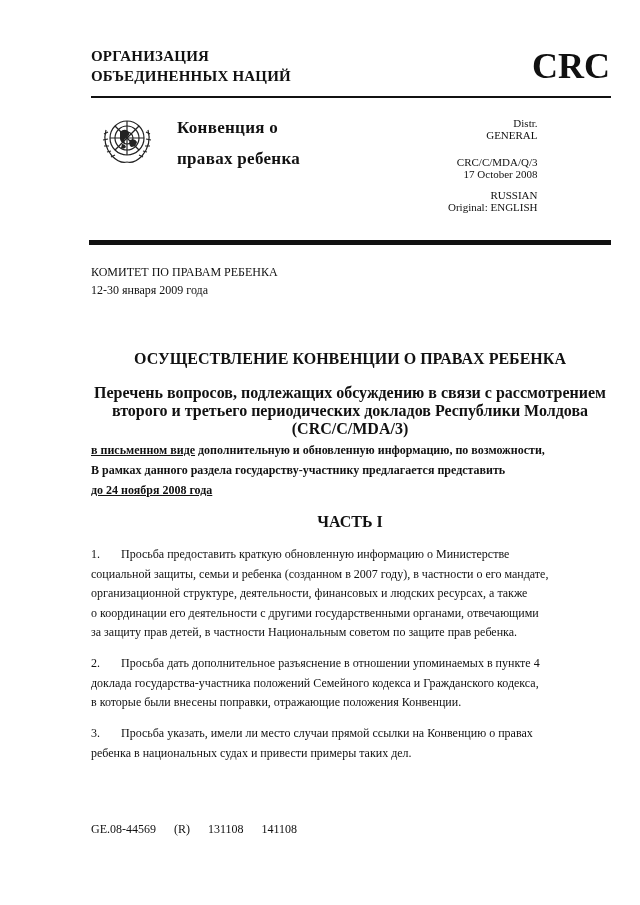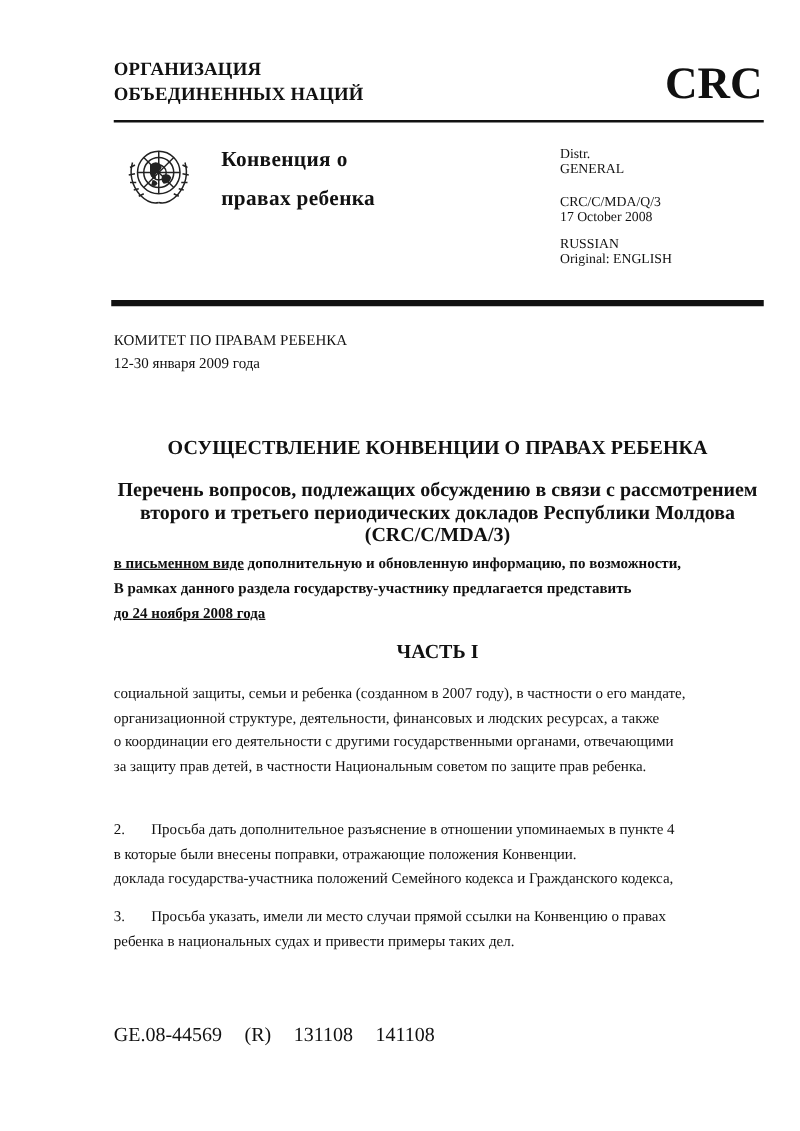--- a/index.html
+++ b/index.html
@@ -6,36 +6,36 @@
   body { width: 640px; height: 905px; position: relative; overflow: hidden;
          font-family: "Liberation Serif", serif; color: #111; }
   .abs { position: absolute; }
   .org { left: 91px; top: 46px; font-size: 15px; font-weight: bold; line-height: 20px; letter-spacing: 0.2px; }
   .sym { right: 30px; top: 46px; font-size: 36px; font-weight: bold; line-height: 40px; }
   .rule1 { left: 91px; top: 96px; width: 520px; height: 2px; background: #111; }
   .rule2 { left: 89px; top: 240px; width: 522px; height: 5px; background: #111; }
   .emblem { left: 96px; top: 110px; width: 62px; height: 62px; }
   .conv { left: 177px; top: 112px; font-size: 17px; font-weight: bold; line-height: 31px; letter-spacing: 0.3px; }
   .meta { left: 448px; top: 117px; font-size: 11px; line-height: 12px; }
-  .meta div { white-space: nowrap; }
+  .meta div { white-space: nowrap; text-align: right; }
   .meta .gap { height: 15px; }
   .meta .gap2 { height: 9px; }
   .committee { left: 91px; top: 263px; font-size: 12px; line-height: 18px; }
   .center-b { left: 60px; width: 580px; text-align: center; font-weight: bold; font-size: 16px; }
   .t1 { top: 351px; line-height: 16px; }
   .t2 { top: 384px; line-height: 18px; }
   .intro { left: 91px; top: 440px; width: 510px; font-size: 12px; font-weight: bold; line-height: 20px; }
   .intro u { text-decoration: underline; }
   .part { top: 514px; line-height: 16px; }
   .para { left: 91px; width: 510px; font-size: 12px; line-height: 19.5px; }
   .para .num { display: inline-block; width: 30px; }
   .p1 { top: 545px; }
   .p2 { top: 654px; }
   .p3 { top: 724px; }
-  .footer { left: 91px; top: 821px; font-size: 16px; line-height: 16px; word-spacing: 0; }
+  .footer { left: 91px; top: 821px; font-size: 12px; line-height: 16px; word-spacing: 0; }
   .footer span { margin-right: 18px; }
 </style>
 </head>
 <body>
 
 <div class="abs org">
   <div>ОРГАНИЗАЦИЯ</div>
   <div>ОБЪЕДИНЕННЫХ НАЦИЙ</div>
 </div>
 <div class="abs sym">CRC</div>
@@ -96,30 +96,31 @@
 
 <div class="abs intro">
   <div><u>в письменном виде</u><span> дополнительную и обновленную информацию, по возможности,</span></div>
   <div>В рамках данного раздела государству-участнику предлагается представить</div>
   <div><u>до 24 ноября 2008 года</u></div>
 </div>
 
 <div class="abs center-b part">ЧАСТЬ I</div>
 
 <div class="abs para p1">
+  <div><span class="num">1.</span><span>Просьба предоставить краткую обновленную информацию о Министерстве</span></div>
   <div>социальной защиты, семьи и ребенка (созданном в 2007 году), в частности о его мандате,</div>
   <div>организационной структуре, деятельности, финансовых и людских ресурсах, а также</div>
   <div>о координации его деятельности с другими государственными органами, отвечающими</div>
   <div>за защиту прав детей, в частности Национальным советом по защите прав ребенка.</div>
 </div>
 
 <div class="abs para p2">
   <div><span class="num">2.</span><span>Просьба дать дополнительное разъяснение в отношении упоминаемых в пункте 4</span></div>
+  <div>доклада государства-участника положений Семейного кодекса и Гражданского кодекса,</div>
   <div>в которые были внесены поправки, отражающие положения Конвенции.</div>
-  <div>доклада государства-участника положений Семейного кодекса и Гражданского кодекса,</div>
 </div>
 
 <div class="abs para p3">
   <div><span class="num">3.</span><span>Просьба указать, имели ли место случаи прямой ссылки на Конвенцию о правах</span></div>
   <div>ребенка в национальных судах и привести примеры таких дел.</div>
 </div>
 
 <div class="abs footer">
   <span>GE.08-44569</span><span>(R)</span><span>131108</span><span>141108</span>
 </div>

